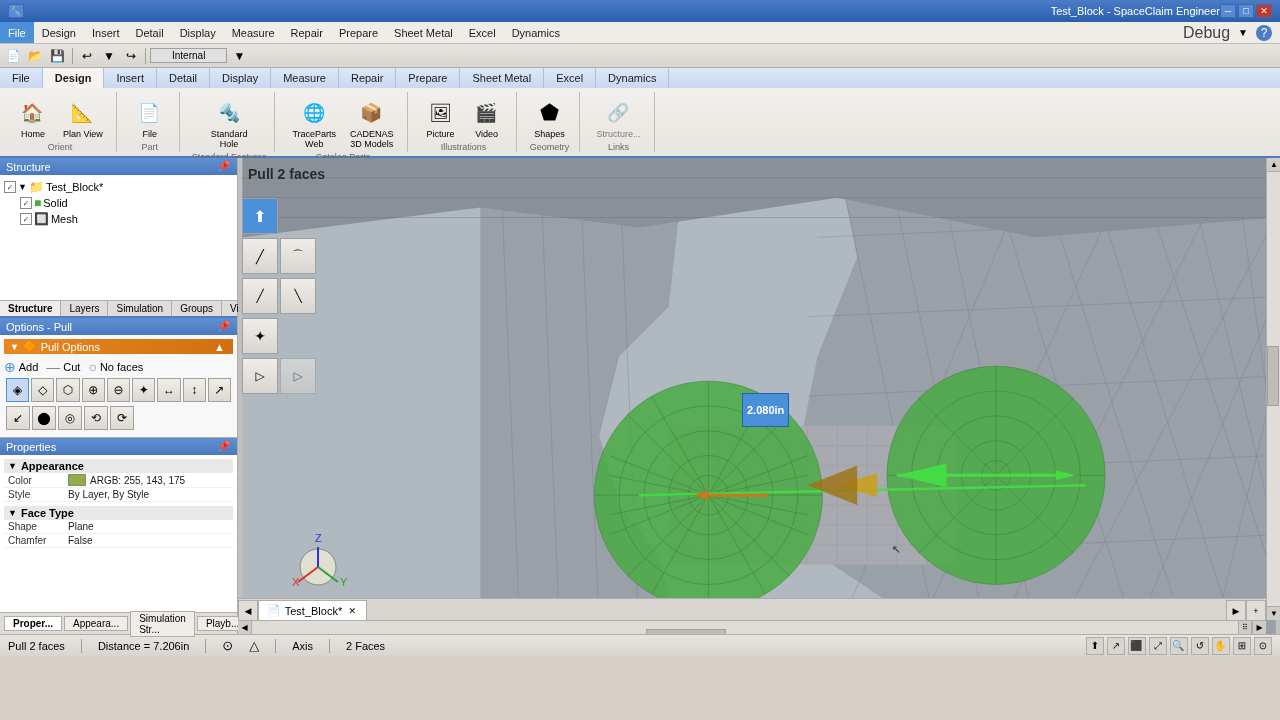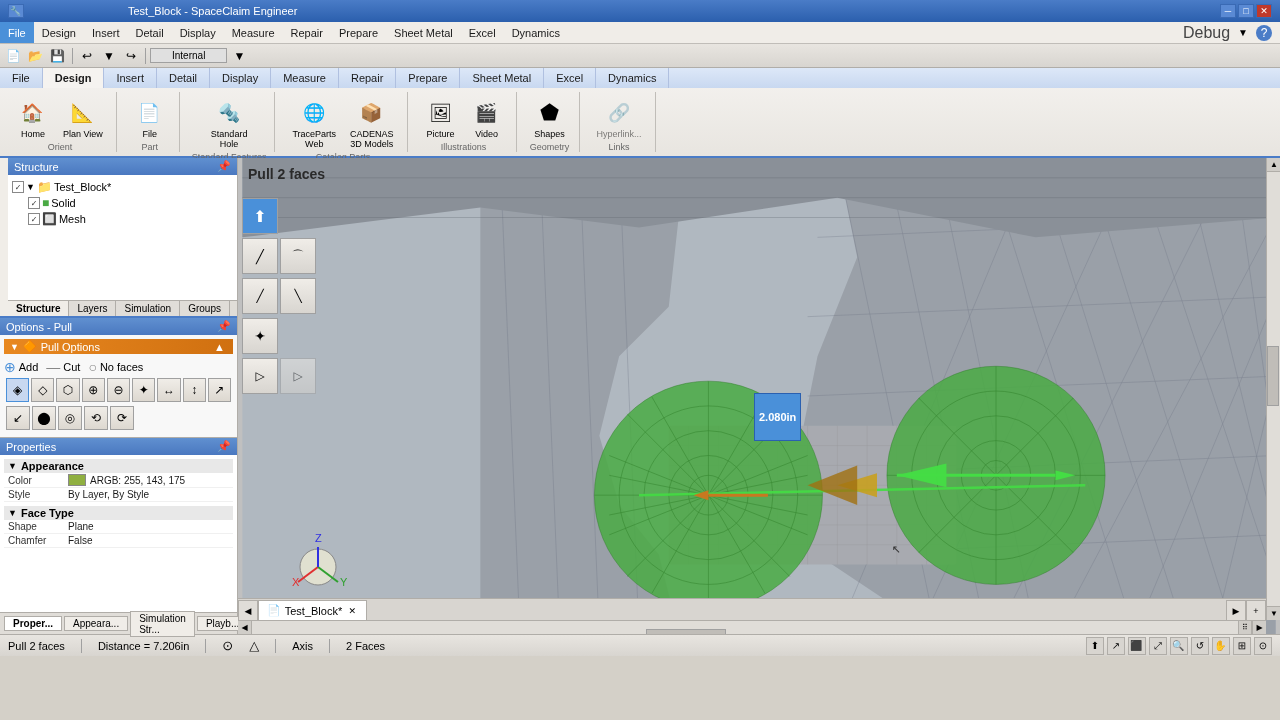--- a/index.html
+++ b/index.html
@@ -8,21 +8,21 @@
     
     #titlebar {
       height: 22px;
       background: linear-gradient(to bottom, #4a7cc7, #2b5fad);
       display: flex;
       align-items: center;
       justify-content: space-between;
       padding: 0 8px;
       color: white;
     }
-    #titlebar .title { font-size: 11px; flex: 1; text-align: left; }
+    #titlebar .title { font-size: 11px; flex: 1; text-align: right; }
     #titlebar .win-controls { display: flex; gap: 2px; }
     #titlebar .win-btn {
       width: 16px; height: 14px;
       background: #5a8ad4;
       border: 1px solid #3a6ab4;
       color: white;
       font-size: 9px;
       display: flex; align-items: center; justify-content: center;
       cursor: pointer;
     }
@@ -158,21 +158,20 @@
       display: flex;
       flex-direction: column;
     }
 
     
     #structure-panel {
       height: 160px;
       border-bottom: 2px solid #4a7cc7;
       display: flex;
       flex-direction: column;
-      padding-left: 8px;
     }
     .panel-header {
       background: linear-gradient(to bottom, #6090d0, #4a78c0);
       color: white;
       padding: 2px 6px;
       font-size: 11px;
       display: flex;
       justify-content: space-between;
       align-items: center;
     }
@@ -612,21 +611,21 @@
           <div class="btn-label">Shapes</div>
         </div>
       </div>
       <div class="ribbon-group-label">Geometry</div>
     </div>
 
     <div class="ribbon-group">
       <div class="ribbon-group-items">
         <div class="ribbon-btn" style="opacity:0.5;">
           <div class="icon">🔗</div>
-          <div class="btn-label">Hyperlink...</div>
+          <div class="btn-label">Structure...</div>
         </div>
       </div>
       <div class="ribbon-group-label">Links</div>
     </div>
   </div>
 </div>
 
 <div id="main">
 
   <div id="left-panel">
@@ -909,21 +908,21 @@
       <line x1="470" y1="340" x2="530" y2="340" stroke="#c87820" stroke-width="3"></line>
       <polygon points="470,335 455,340 470,345" fill="#c87820"></polygon>
 
       <line x1="470" y1="465" x2="620" y2="465" stroke="#333" stroke-width="1.2"></line>
       <line x1="470" y1="460" x2="470" y2="470" stroke="#333" stroke-width="1.2"></line>
       <line x1="620" y1="460" x2="620" y2="470" stroke="#333" stroke-width="1.2"></line>
 
       <text x="655" y="398" font-size="16" fill="#333">↖</text>
     </svg>
 
-    <div class="dim-label" style="position:absolute; left:516px; top:235px; background:#4a90d9; color:white; padding:17px 4px; font-size:11px; font-weight:bold; border:1px solid #2a60b0;">2.080in</div>
+    <div class="dim-label" style="position:absolute; left:504px; top:235px; background:#4a90d9; color:white; padding:10px 4px; font-size:11px; font-weight:bold; border:1px solid #2a60b0;">2.080in</div>
 
     <div class="coord-display" style="position:absolute; bottom:40px; left:40px; z-index:10;">
       <svg width="80" height="80">
 
         <circle cx="40" cy="55" r="18" fill="#e0e0d0" stroke="#888" stroke-width="1"></circle>
         <line x1="40" y1="55" x2="20" y2="70" stroke="#e03030" stroke-width="2"></line>
         <line x1="40" y1="55" x2="60" y2="70" stroke="#30a030" stroke-width="2"></line>
         <line x1="40" y1="55" x2="40" y2="35" stroke="#3030e0" stroke-width="2"></line>
         <text x="14" y="74" font-size="9" fill="#e03030">X</text>
         <text x="62" y="74" font-size="9" fill="#30a030">Y</text>

